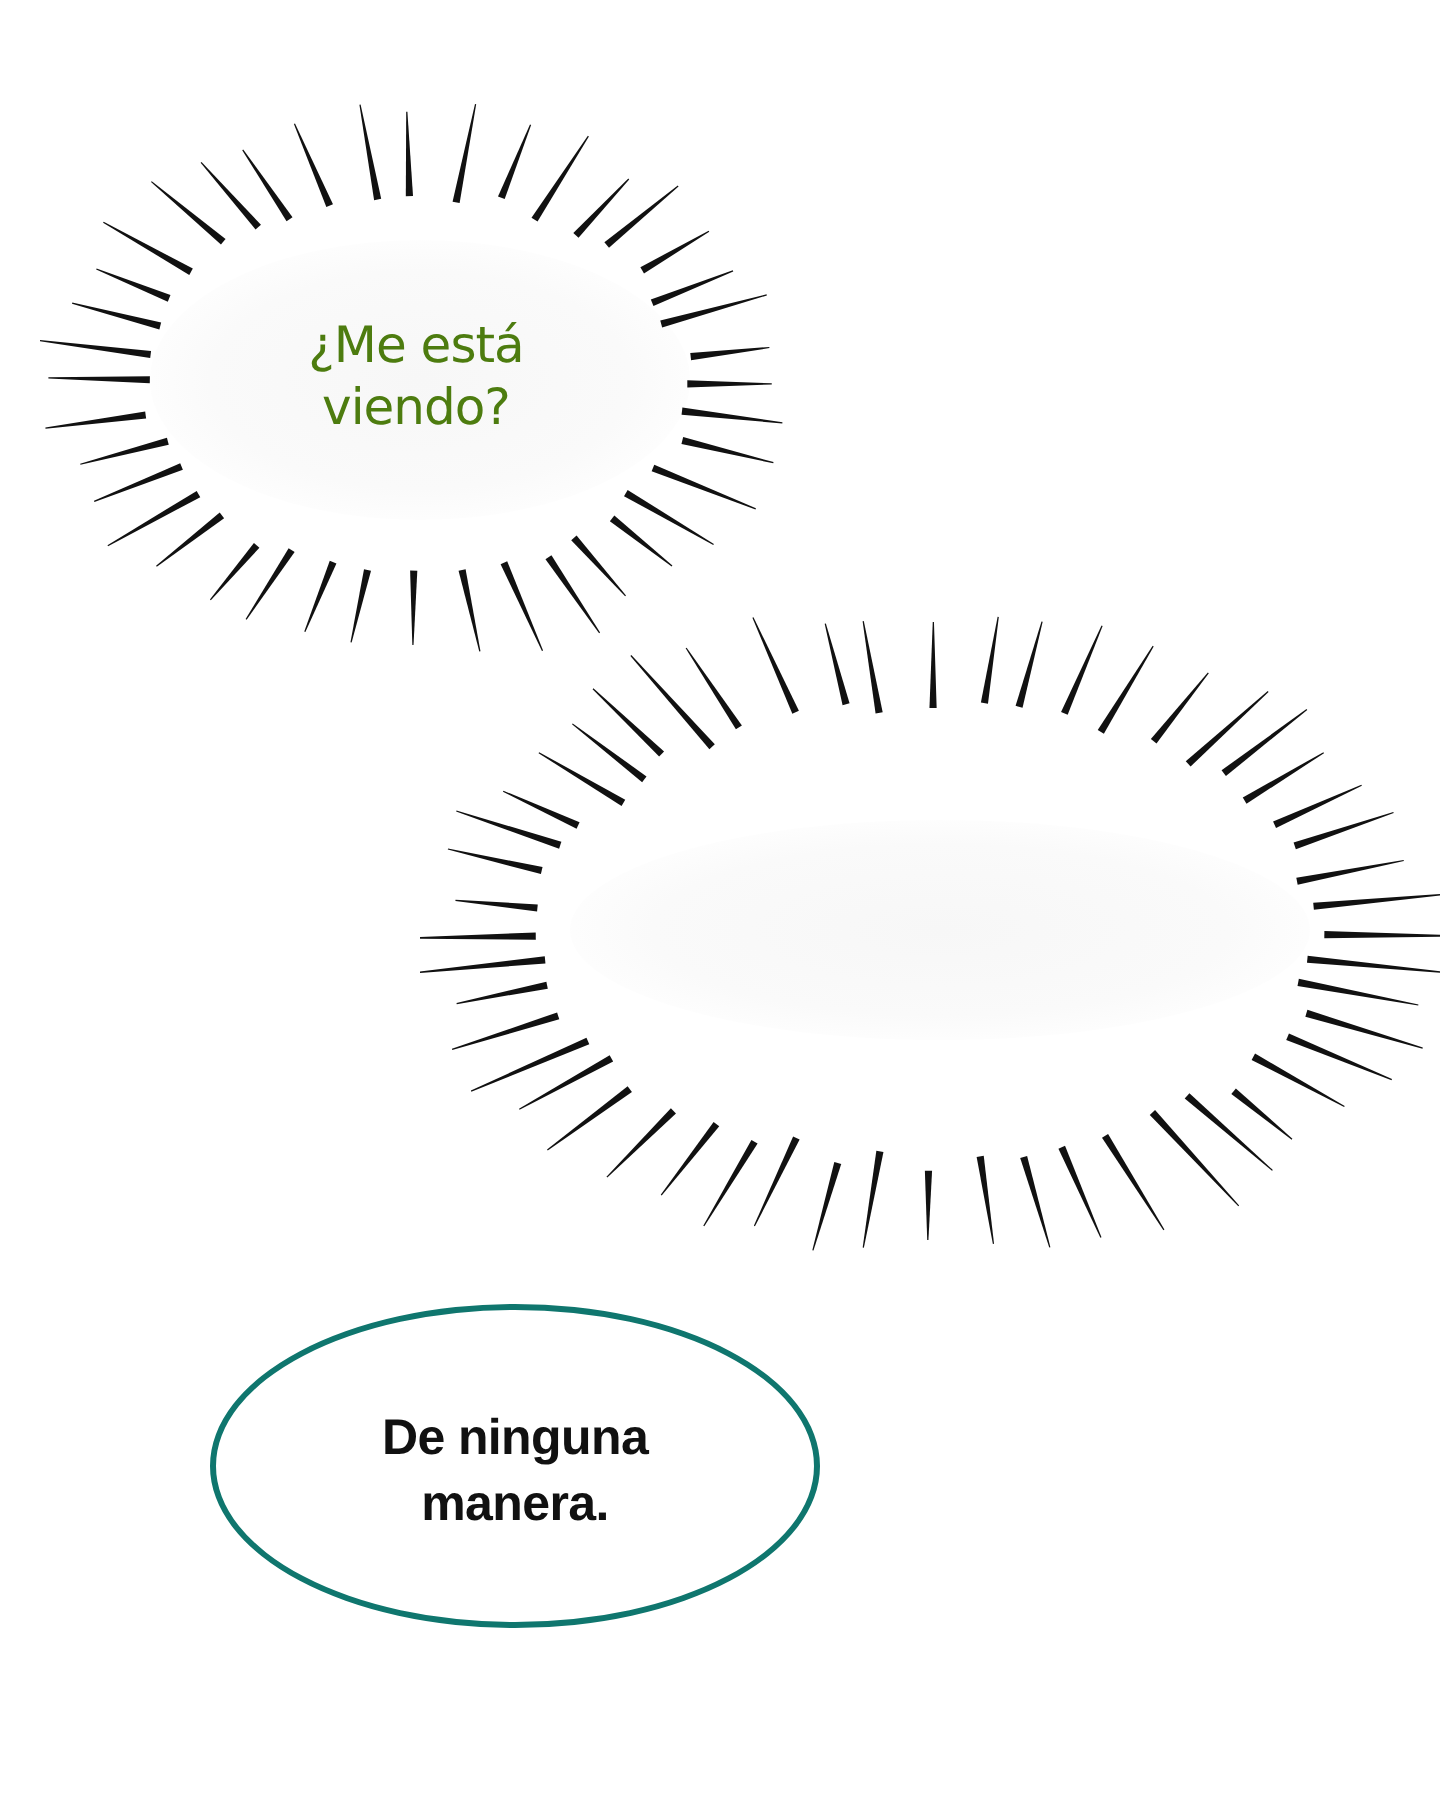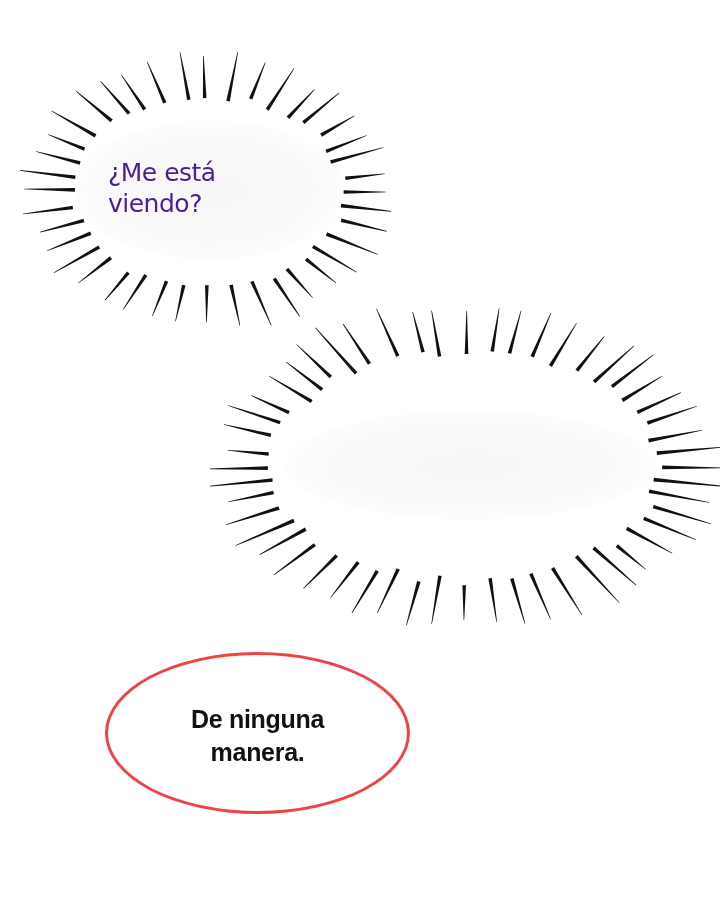--- a/index.html
+++ b/index.html
@@ -27,35 +27,36 @@
       position: absolute;
       left: 0; top: 0;
     }
     .burst-glow {
       position: absolute;
       border-radius: 50%;
       background: radial-gradient(ellipse at center, #f7f7f7 0%, #fafafa 55%, #ffffff 80%);
     }
     .burst-text {
       position: absolute;
-      color: #4c1d95;
+      text-align: center;
+      color: #4d7c0f;
       font-family: "DejaVu Sans", sans-serif;
       font-weight: normal;
       letter-spacing: -0.5px;
       line-height: 1.22;
       white-space: pre-line;
     }
     .solid-bubble {
       position: absolute;
       left: 105px;
       top: 652px;
       width: 305px;
       height: 162px;
       box-sizing: border-box;
-      border: 3px solid #ef4444;
+      border: 3px solid #0f766e;
       border-radius: 50%;
       background: #ffffff;
     }
     .solid-text {
       position: absolute;
       left: 0; right: 0;
       top: 48px;
       text-align: center;
       color: #111111;
       font-family: "Liberation Sans", sans-serif;

